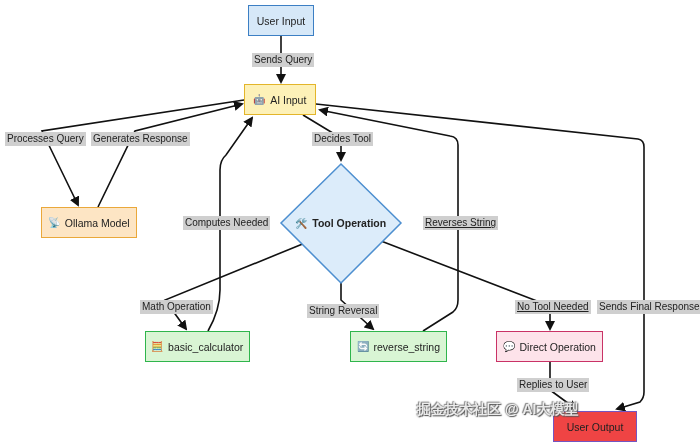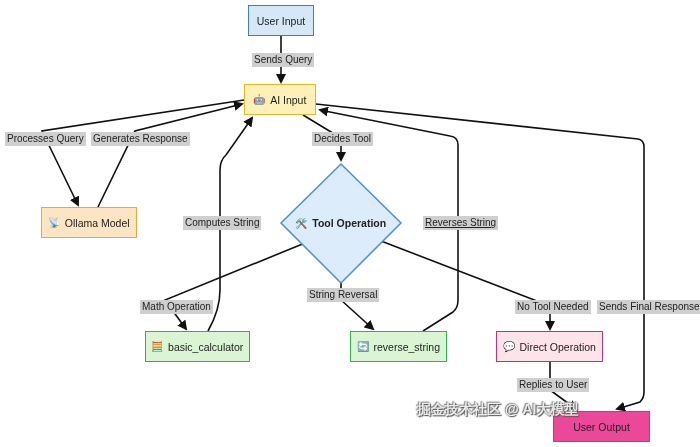--- a/index.html
+++ b/index.html
@@ -6,21 +6,21 @@
   body { width: 700px; height: 447px; position: relative; overflow: hidden; font-family: "Liberation Sans", sans-serif; }
   #canvas { position: absolute; left: 0; top: 0; width: 700px; height: 447px; }
   .edge { fill: none; stroke: #111; stroke-width: 1.6; }
   .node { position: absolute; box-sizing: border-box; display: flex; align-items: center; justify-content: center; font-size: 10.5px; color: #222; white-space: nowrap; gap: 4px; }
   .n-input { left: 248px; top: 5px; width: 66px; height: 31px; background: #d6e8f8; border: 1.5px solid #3c7fc4; }
   .n-agent { left: 244px; top: 84px; width: 72px; height: 31px; background: #fdf1b8; border: 1.5px solid #e3b52a; }
   .n-ollama { left: 41px; top: 207px; width: 96px; height: 31px; background: #fde5c4; border: 1.5px solid #eaa83a; }
   .n-calc { left: 145px; top: 331px; width: 105px; height: 31px; background: #d9f5d4; border: 1.5px solid #2fb54c; }
   .n-rev { left: 350px; top: 331px; width: 97px; height: 31px; background: #d9f5d4; border: 1.5px solid #2fb54c; }
   .n-direct { left: 496px; top: 331px; width: 107px; height: 31px; background: #fde3ea; border: 1.5px solid #c93266; }
-  .n-output { left: 553px; top: 411px; width: 97px; height: 31px; background: #ec4899; border: 1.5px solid #7455c2; }
+  .n-output { left: 553px; top: 411px; width: 84px; height: 31px; background: #ef4444; border: 1.5px solid #7455c2; }
   .n-tool { left: 280px; top: 163px; width: 122px; height: 120px; font-weight: bold; }
   .n-tool span.t { position: relative; }
   .elabel { position: absolute; background: #cfcfcf; font-size: 10px; color: #222; padding: 1px 2px; white-space: nowrap; line-height: 12px; }
   .icon { font-size: 10px; }
   .watermark { position: absolute; left: 417px; top: 401px; font-size: 14px; color: rgba(255,255,255,0.85); font-weight: bold; letter-spacing: 0px; text-shadow: 1px 1px 1px #555, -1px -1px 1px #888, 0 0 2px #666; white-space: nowrap; }
 </style>
 </head>
 <body>
 
 <svg id="canvas" viewBox="0 0 700 447">
@@ -90,21 +90,21 @@
 </div>
 
 <div class="node n-output">
   <span>User Output</span>
 </div>
 
 <span class="elabel" style="left:252px;top:53px;text-align:center;">Sends Query</span>
 <span class="elabel" style="left:5px;top:132px;">Processes Query</span>
 <span class="elabel" style="left:91px;top:132px;">Generates Response</span>
 <span class="elabel" style="left:312px;top:132px;">Decides Tool</span>
-<span class="elabel" style="left:183px;top:216px;">Computes String</span>
+<span class="elabel" style="left:183px;top:216px;">Computes Needed</span>
 <span class="elabel" style="left:423px;top:216px;text-decoration:underline;">Reverses String</span>
 <span class="elabel" style="left:140px;top:300px;">Math Operation</span>
-<span class="elabel" style="left:307px;top:288px;">String Reversal</span>
-<span class="elabel" style="left:515px;top:300px;">No Tool Needed</span>
+<span class="elabel" style="left:307px;top:304px;">String Reversal</span>
+<span class="elabel" style="left:515px;top:300px;text-decoration:underline;">No Tool Needed</span>
 <span class="elabel" style="left:597px;top:300px;">Sends Final Response</span>
 <span class="elabel" style="left:517px;top:378px;text-align:right;">Replies to User</span>
 
 <div class="watermark">掘金技术社区 @ AI大模型</div>
 
 </body></html>

